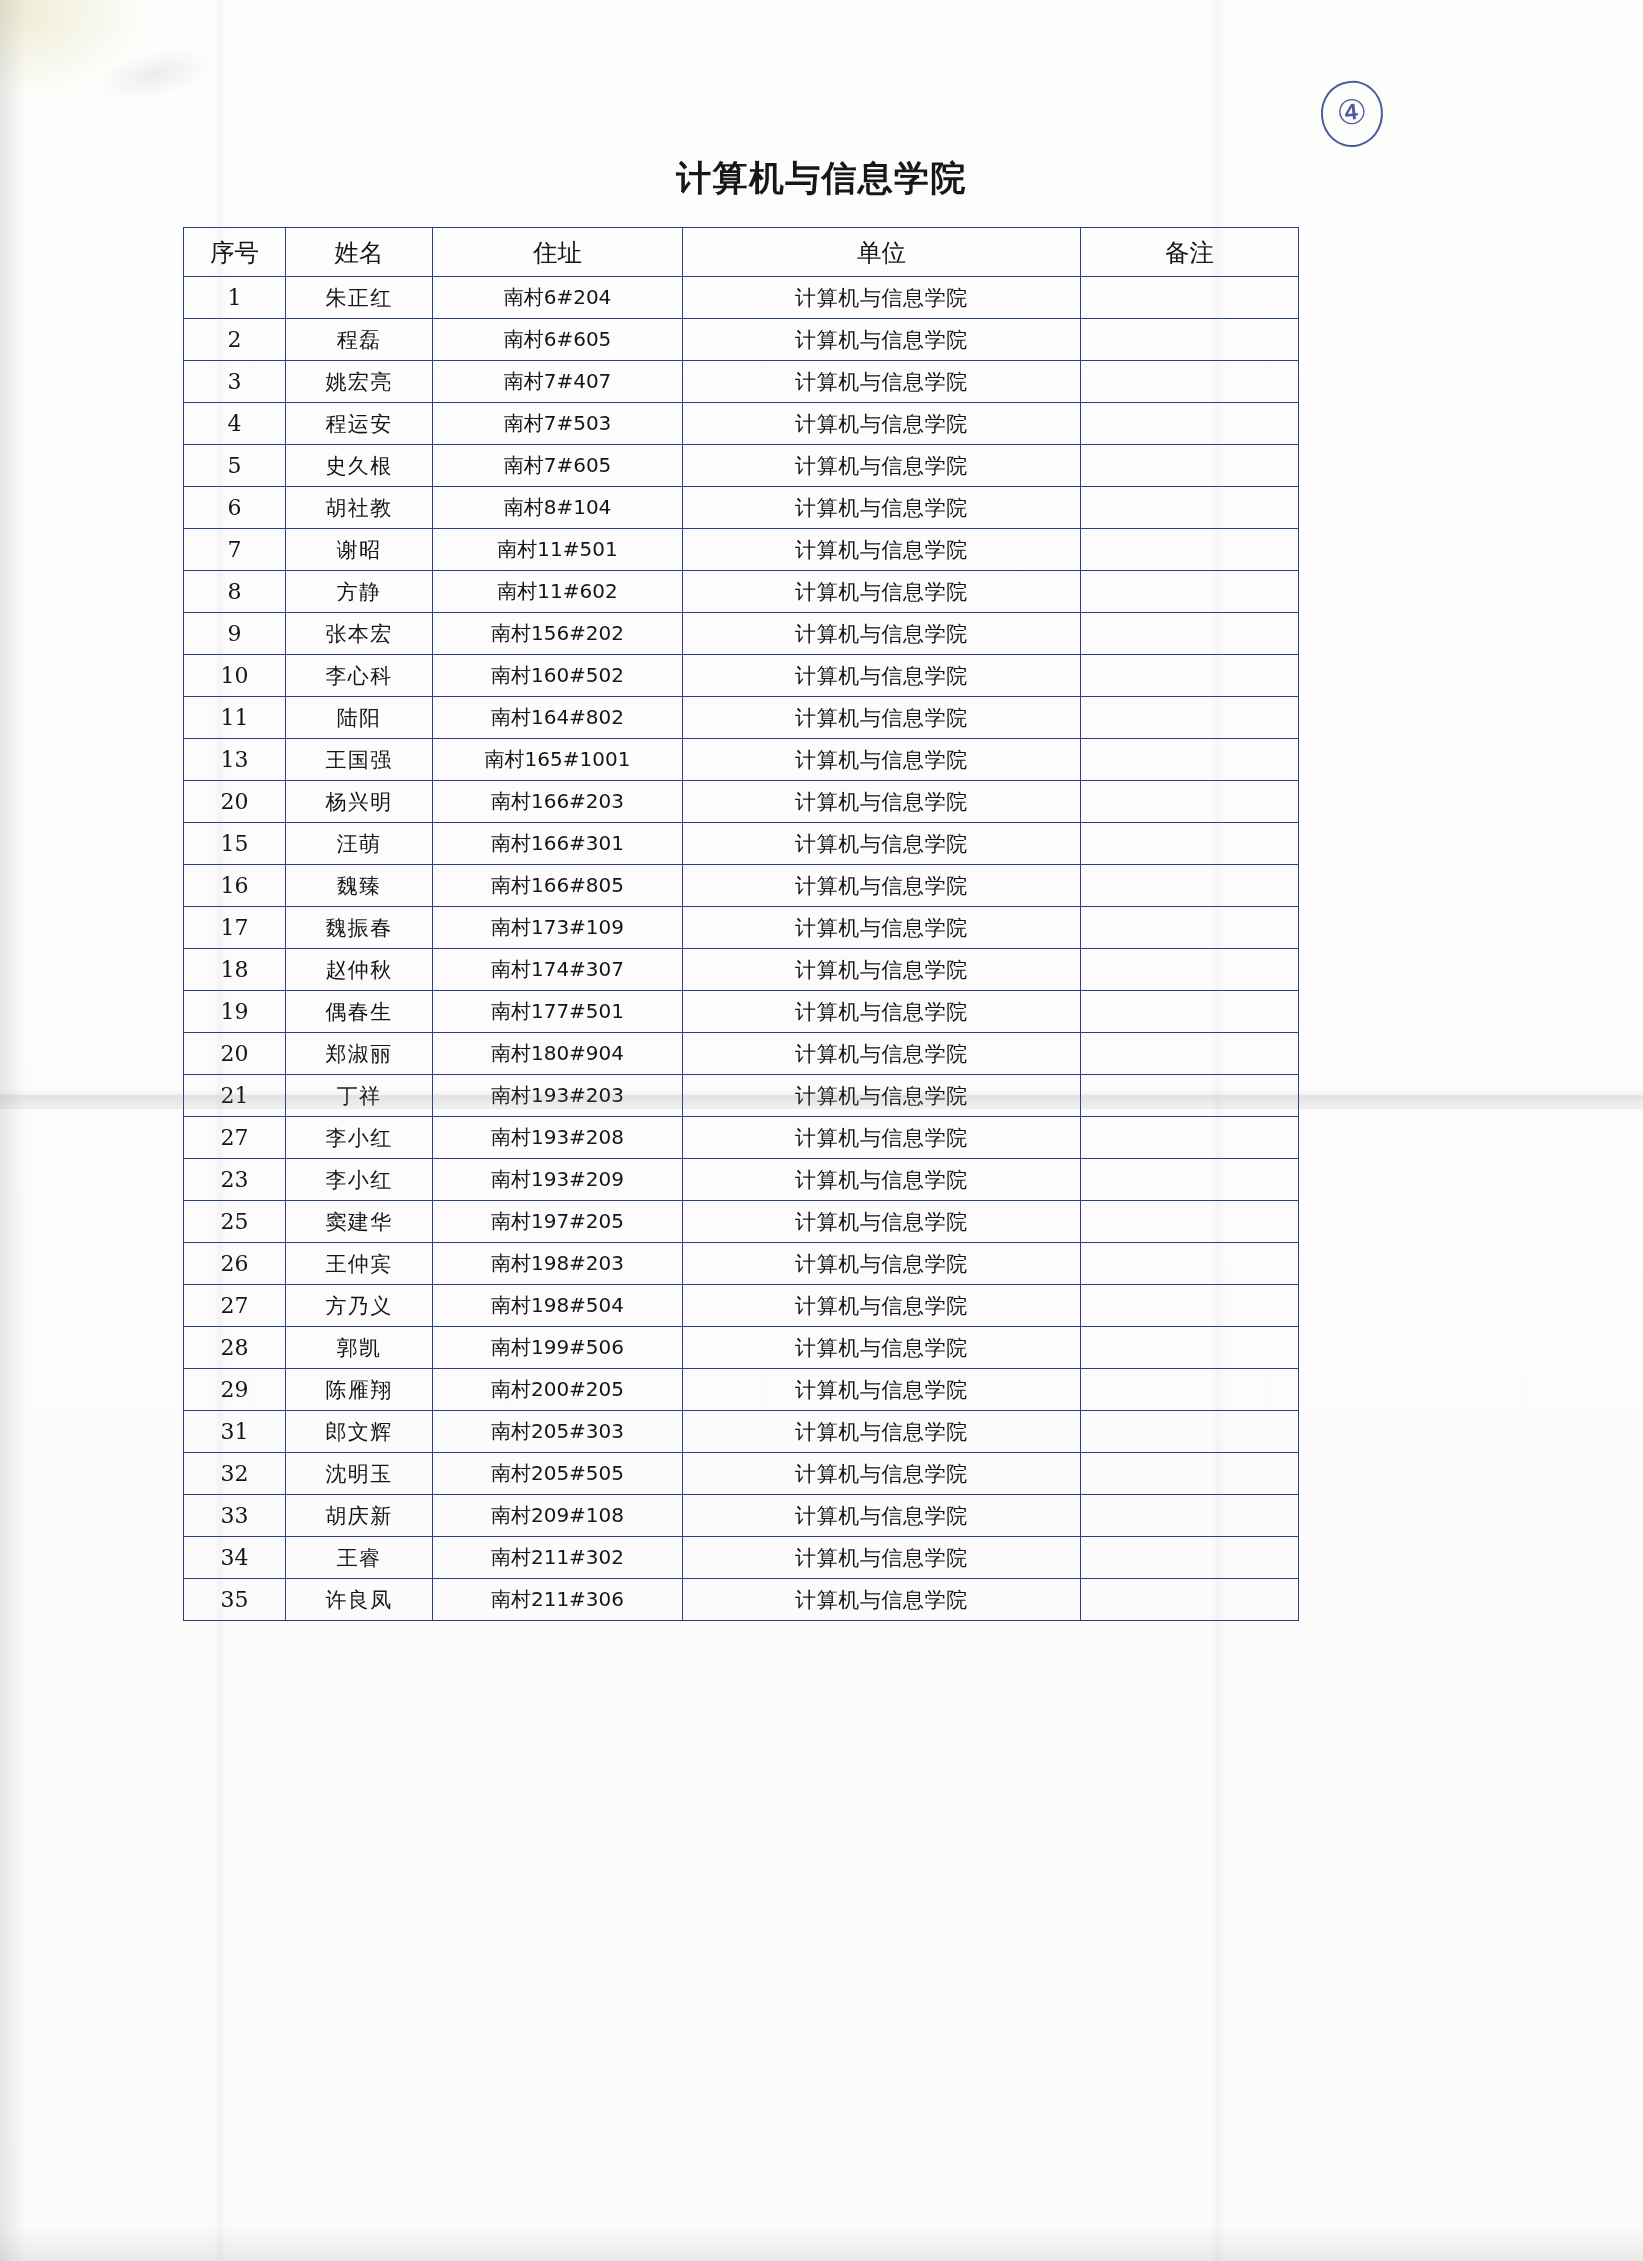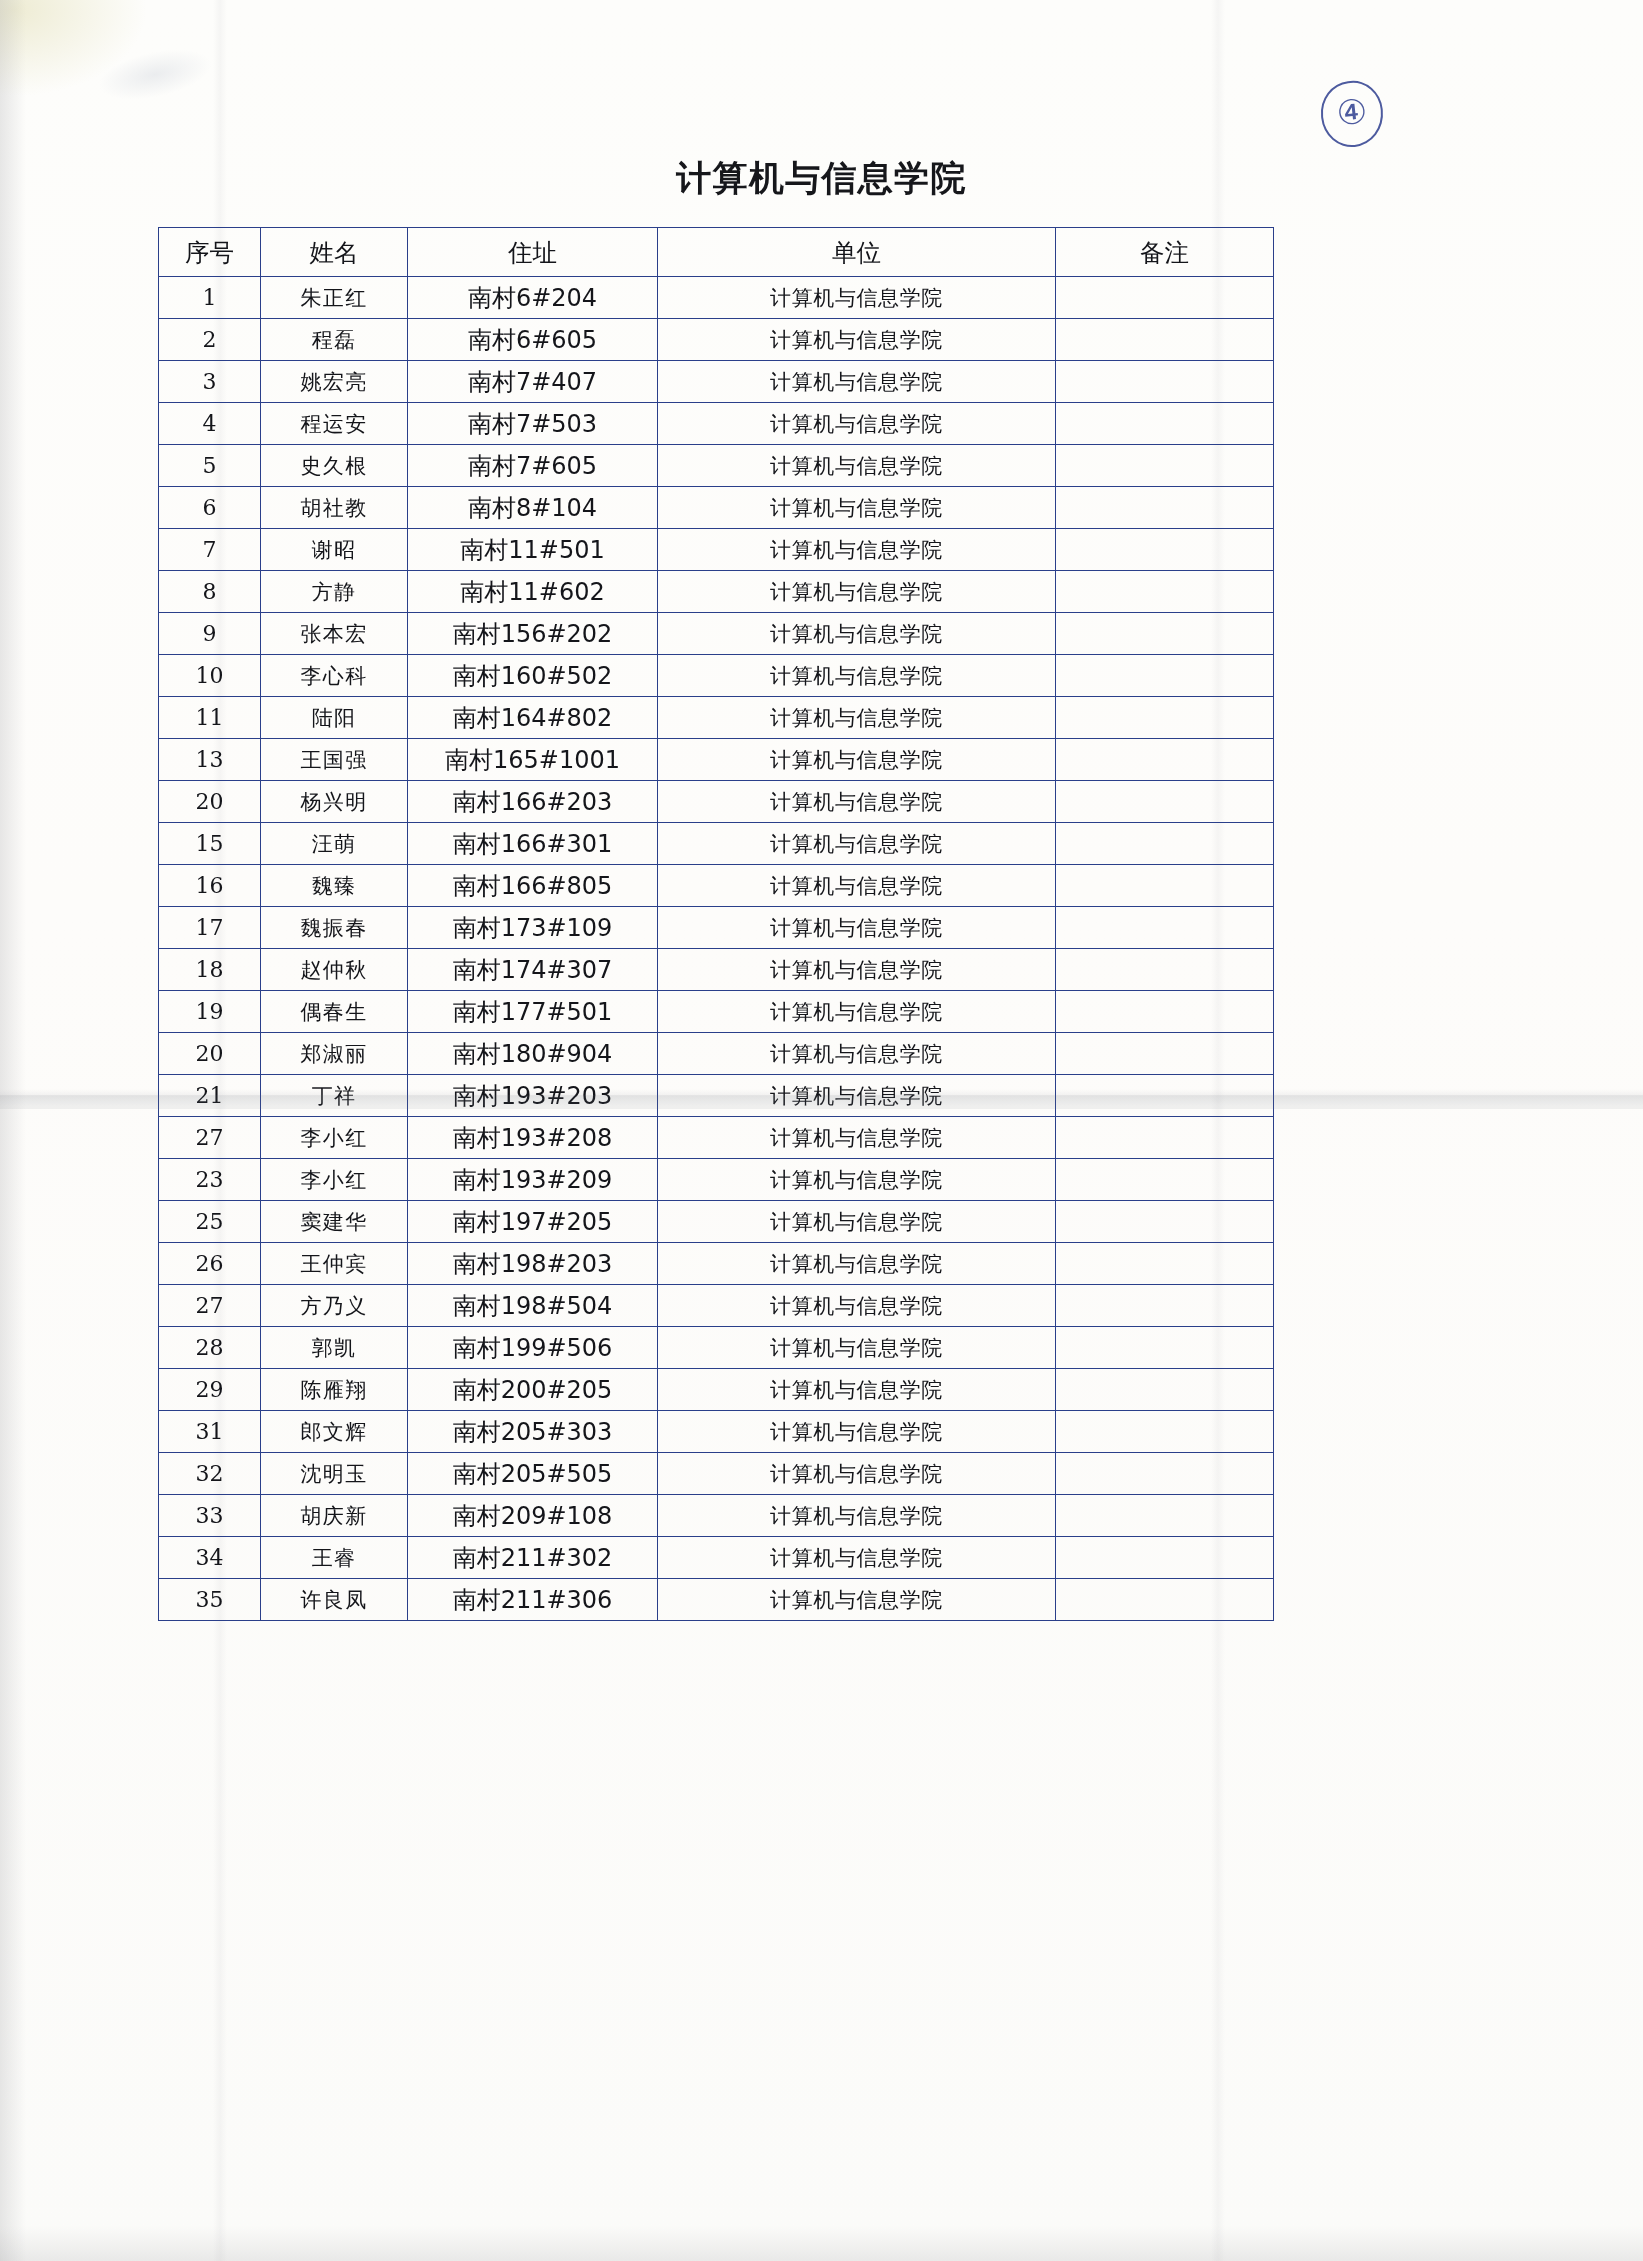--- a/index.html
+++ b/index.html
@@ -97,21 +97,21 @@
     font-size: 35px;
     font-weight: bold;
     letter-spacing: 1.3px;
     color: #16171b;
     font-family: "DejaVu Sans", "Liberation Sans", sans-serif;
   }
 
   .table-wrap {
     position: absolute;
     top: 227px;
-    left: 158px;
+    left: 183px;
     width: 1115px;
   }
 
   table.roster {
     border-collapse: collapse;
     width: 100%;
     table-layout: fixed;
     color: #14151a;
   }
   table.roster th, table.roster td {
@@ -126,21 +126,21 @@
   table.roster thead th {
     font-size: 24.5px;
     font-weight: normal;
     height: 48px;
   }
   table.roster td.num {
     font-family: "DejaVu Serif", "Liberation Serif", serif;
     font-size: 22px;
   }
   table.roster td.addr {
-    font-size: 24px;
+    font-size: 20px;
   }
   table.roster td.unit {
     font-size: 21px;
     letter-spacing: 0.6px;
   }
   table.roster td.name {
     letter-spacing: 1.3px;
   }
 
   col.c-num   { width: 102px; }

